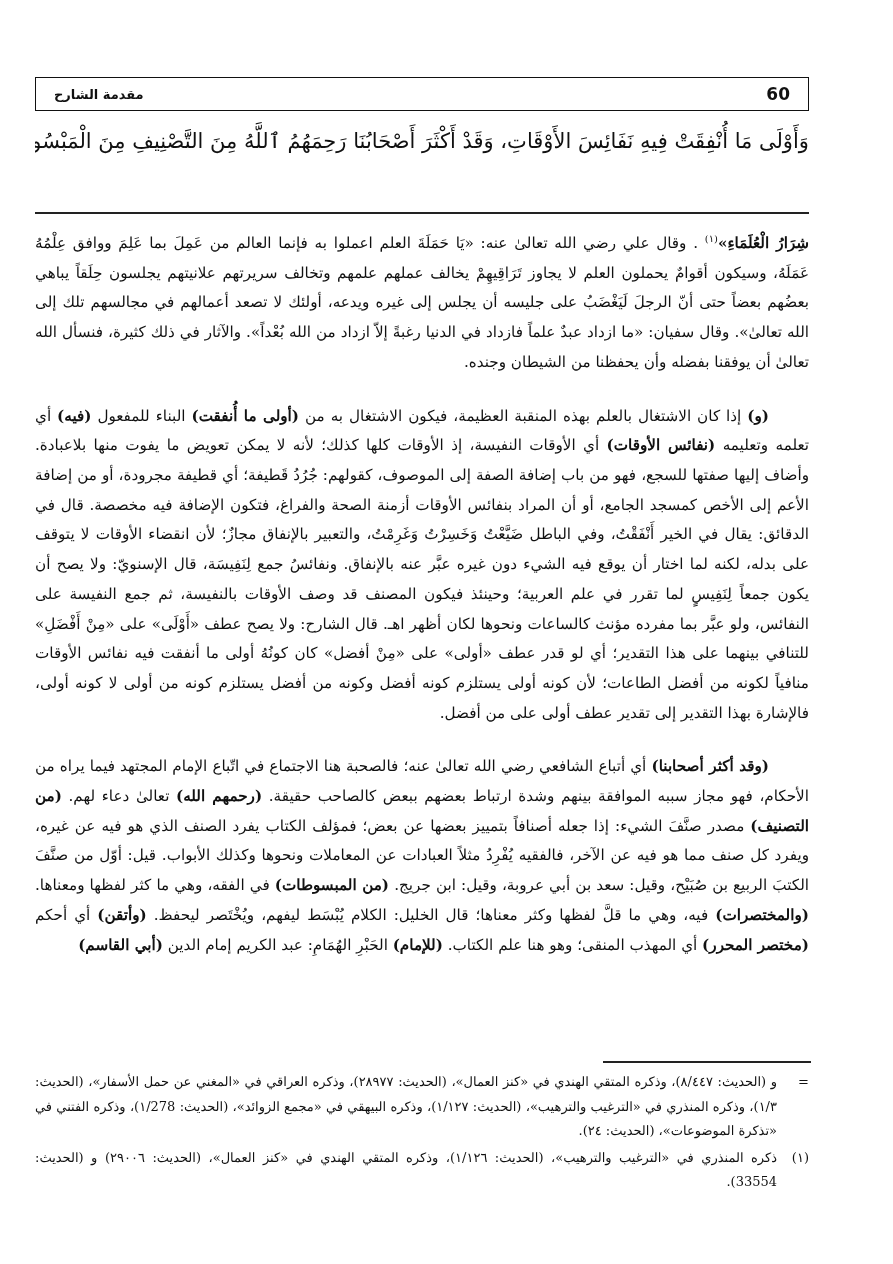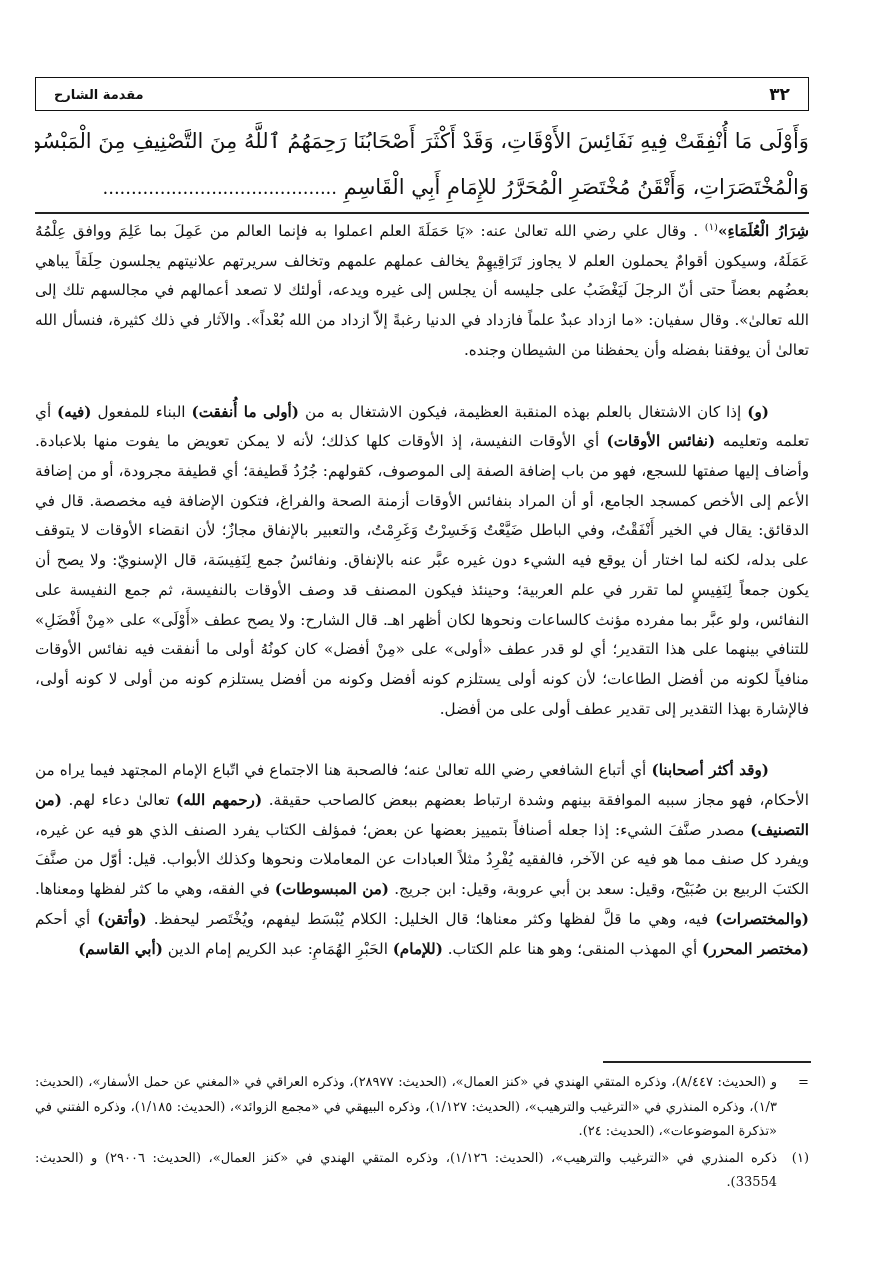--- a/index.html
+++ b/index.html
@@ -67,37 +67,37 @@
     .rule-main {
       position: absolute;
       top: 212px;
       left: 0;
       width: 774px;
       height: 2px;
       background: #222;
     }
     .commentary {
       position: absolute;
-      top: 212px;
+      top: 224px;
       left: 0;
       width: 774px;
       font-size: 15.2px;
       line-height: 29.7px;
     }
     .commentary p {
       margin: 0;
       text-align: justify;
       text-align-last: right;
       text-indent: 0;
     }
     .commentary p.indent {
       text-indent: 40px;
     }
     .commentary p + p {
-      margin-top: 32px;
+      margin-top: 24px;
     }
     .commentary b {
       font-weight: bold;
     }
     .fn-sup {
       font-size: 10px;
       vertical-align: super;
     }
     .rule-fn {
       position: absolute;
@@ -133,45 +133,44 @@
       text-align: justify;
       text-align-last: right;
     }
   </style>
 </head>
 <body>
 
 <div class="page">
 
   <div class="running-header">
-    <span class="page-number">٣٢</span>
+    <span class="page-number">60</span>
     <span class="section-title">مقدمة الشارح</span>
   </div>
 
   <div class="matn">
     <span class="matn-line">وَأَوْلَى مَا أُنْفِقَتْ فِيهِ نَفَائِسَ الأَوْقَاتِ، وَقَدْ أَكْثَرَ أَصْحَابُنَا رَحِمَهُمُ ٱللَّهُ مِنَ التَّصْنِيفِ مِنَ الْمَبْسُوطَاتِ</span>
-    <span class="matn-line"><span>وَالْمُخْتَصَرَاتِ، وَأَتْقَنُ مُخْتَصَرِ الْمُحَرَّرُ للإِمَامِ أَبِي الْقَاسِمِ</span> <span class="dots">.........................................</span></span>
   </div>
 
   <div class="rule-main"></div>
 
   <div class="commentary">
     <p><b>شِرَارُ الْعُلَمَاءِ»</b><span class="fn-sup">(١)</span><span> . وقال علي رضي الله تعالىٰ عنه: «يَا حَمَلَةَ العلم اعملوا به فإنما العالم من عَمِلَ بما عَلِمَ ووافق عِلْمُهُ عَمَلَهُ، وسيكون أقوامٌ يحملون العلم لا يجاوز تَرَاقِيهِمْ يخالف عملهم علمهم وتخالف سريرتهم علانيتهم يجلسون حِلَقاً يباهي بعضُهم بعضاً حتى أنّ الرجلَ لَيَغْضَبُ على جليسه أن يجلس إلى غيره ويدعه، أولئك لا تصعد أعمالهم في مجالسهم تلك إلى الله تعالىٰ». وقال سفيان: «ما ازداد عبدٌ علماً فازداد في الدنيا رغبةً إلاّ ازداد من الله بُعْداً». والآثار في ذلك كثيرة، فنسأل الله تعالىٰ أن يوفقنا بفضله وأن يحفظنا من الشيطان وجنده.</span></p>
 
     <p class="indent"><b>(و)</b><span> إذا كان الاشتغال بالعلم بهذه المنقبة العظيمة، فيكون الاشتغال به من </span><b>(أولى ما أُنفقت)</b><span> البناء للمفعول </span><b>(فيه)</b><span> أي تعلمه وتعليمه </span><b>(نفائس الأوقات)</b><span> أي الأوقات النفيسة، إذ الأوقات كلها كذلك؛ لأنه لا يمكن تعويض ما يفوت منها بلاعبادة. وأضاف إليها صفتها للسجع، فهو من باب إضافة الصفة إلى الموصوف، كقولهم: جُرُدُ قَطيفة؛ أي قطيفة مجرودة، أو من إضافة الأعم إلى الأخص كمسجد الجامع، أو أن المراد بنفائس الأوقات أزمنة الصحة والفراغ، فتكون الإضافة فيه مخصصة. قال في الدقائق: يقال في الخير أَنْفَقْتُ، وفي الباطل ضَيَّعْتُ وَخَسِرْتُ وَغَرِمْتُ، والتعبير بالإنفاق مجازٌ؛ لأن انقضاء الأوقات لا يتوقف على بدله، لكنه لما اختار أن يوقع فيه الشيء دون غيره عبَّر عنه بالإنفاق. ونفائسُ جمع لِنَفِيسَة، قال الإسنويّ: ولا يصح أن يكون جمعاً لِنَفِيسٍ لما تقرر في علم العربية؛ وحينئذ فيكون المصنف قد وصف الأوقات بالنفيسة، ثم جمع النفيسة على النفائس، ولو عبَّر بما مفرده مؤنث كالساعات ونحوها لكان أظهر اهـ. قال الشارح: ولا يصح عطف «أَوْلَى» على «مِنْ أَفْضَلِ» للتنافي بينهما على هذا التقدير؛ أي لو قدر عطف «أولى» على «مِنْ أفضل» كان كونُهُ أولى ما أنفقت فيه نفائس الأوقات منافياً لكونه من أفضل الطاعات؛ لأن كونه أولى يستلزم كونه أفضل وكونه من أفضل يستلزم كونه من أولى لا كونه أولى، فالإشارة بهذا التقدير إلى تقدير عطف أولى على من أفضل.</span></p>
 
     <p class="indent"><b>(وقد أكثر أصحابنا)</b><span> أي أتباع الشافعي رضي الله تعالىٰ عنه؛ فالصحبة هنا الاجتماع في اتّباع الإمام المجتهد فيما يراه من الأحكام، فهو مجاز سببه الموافقة بينهم وشدة ارتباط بعضهم ببعض كالصاحب حقيقة. </span><b>(رحمهم الله)</b><span> تعالىٰ دعاء لهم. </span><b>(من التصنيف)</b><span> مصدر صنَّفَ الشيء: إذا جعله أصنافاً بتمييز بعضها عن بعض؛ فمؤلف الكتاب يفرد الصنف الذي هو فيه عن غيره، ويفرد كل صنف مما هو فيه عن الآخر، فالفقيه يُفْرِدُ مثلاً العبادات عن المعاملات ونحوها وكذلك الأبواب. قيل: أوّل من صنَّفَ الكتبَ الربيع بن صُبَيْح، وقيل: سعد بن أبي عروبة، وقيل: ابن جريج. </span><b>(من المبسوطات)</b><span> في الفقه، وهي ما كثر لفظها ومعناها. </span><b>(والمختصرات)</b><span> فيه، وهي ما قلَّ لفظها وكثر معناها؛ قال الخليل: الكلام يُبْسَط ليفهم، ويُخْتَصر ليحفظ. </span><b>(وأتقن)</b><span> أي أحكم </span><b>(مختصر المحرر)</b><span> أي المهذب المنقى؛ وهو هنا علم الكتاب. </span><b>(للإمام)</b><span> الحَبْرِ الهُمَامِ: عبد الكريم إمام الدين </span><b>(أبي القاسم)</b></p>
   </div>
 
   <div class="rule-fn"></div>
 
   <div class="footnotes">
     <div class="fn">
       <span class="fn-marker">=</span>
-      <span class="fn-text">و (الحديث: ٨/٤٤٧)، وذكره المتقي الهندي في «كنز العمال»، (الحديث: ٢٨٩٧٧)، وذكره العراقي في «المغني عن حمل الأسفار»، (الحديث: ١/٣)، وذكره المنذري في «الترغيب والترهيب»، (الحديث: ١/١٢٧)، وذكره البيهقي في «مجمع الزوائد»، (الحديث: ١/١٨٥)، وذكره الفتني في «تذكرة الموضوعات»، (الحديث: ٢٤).</span>
+      <span class="fn-text">و (الحديث: ٨/٤٤٧)، وذكره المتقي الهندي في «كنز العمال»، (الحديث: ٢٨٩٧٧)، وذكره العراقي في «المغني عن حمل الأسفار»، (الحديث: ١/٣)، وذكره المنذري في «الترغيب والترهيب»، (الحديث: ١/١٢٧)، وذكره البيهقي في «مجمع الزوائد»، (الحديث: ١/278)، وذكره الفتني في «تذكرة الموضوعات»، (الحديث: ٢٤).</span>
     </div>
     <div class="fn">
       <span class="fn-marker">(١)</span>
       <span class="fn-text">ذكره المنذري في «الترغيب والترهيب»، (الحديث: ١/١٢٦)، وذكره المتقي الهندي في «كنز العمال»، (الحديث: ٢٩٠٠٦) و (الحديث: 33554).</span>
     </div>
   </div>
 
 </div>
 
 </body></html>

